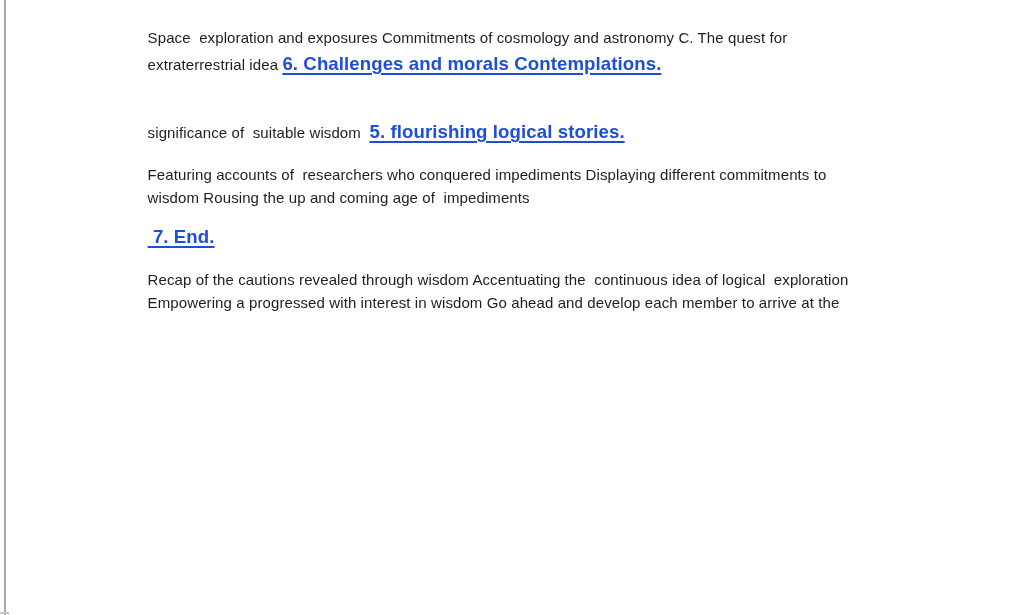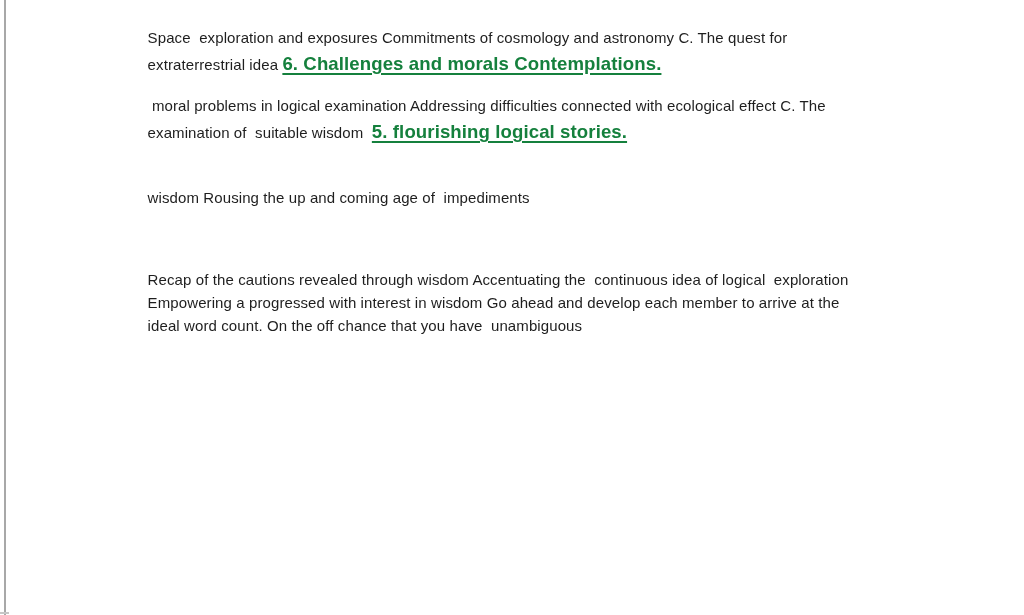--- a/index.html
+++ b/index.html
@@ -56,21 +56,21 @@
     letter-spacing: 0.1px;
   }
   .body-run {
     font-size: 15px;
     font-weight: 400;
     color: #1e1e1e;
   }
   .heading-run {
     font-size: 18.6px;
     font-weight: 700;
-    color: #15803d;
+    color: #1d4ed8;
     text-decoration: underline;
     text-decoration-thickness: 2px;
     text-underline-offset: 3px;
   }
 </style>
 </head>
 <body>
 
 <div class="screen">
 
@@ -81,40 +81,40 @@
   <div class="doc">
 
     <div class="tline" style="top:12px">
       <span class="body-run">Space  exploration and exposures Commitments of cosmology and astronomy C. The quest for</span>
     </div>
 
     <div class="tline" style="top:36px">
       <span class="body-run">extraterrestrial idea </span><span class="heading-run">6. Challenges and morals Contemplations.</span>
     </div>
 
-    <div class="tline" style="top:80px">
-      <span class="body-run"> moral problems in logical examination Addressing difficulties connected with ecological effect C. The</span>
+
+    <div class="tline" style="top:104px">
+      <span class="body-run">significance of  suitable wisdom  </span><span class="heading-run">5. flourishing logical stories.</span>
     </div>
 
-    <div class="tline" style="top:104px">
-      <span class="body-run">examination of  suitable wisdom  </span><span class="heading-run">5. flourishing logical stories.</span>
+    <div class="tline" style="top:149px">
+      <span class="body-run">Featuring accounts of  researchers who conquered impediments Displaying different commitments to</span>
     </div>
-
 
     <div class="tline" style="top:172px">
       <span class="body-run">wisdom Rousing the up and coming age of  impediments</span>
     </div>
 
+    <div class="tline" style="top:209px">
+      <span class="heading-run"> 7. End.</span>
+    </div>
 
     <div class="tline" style="top:254px">
       <span class="body-run">Recap of the cautions revealed through wisdom Accentuating the  continuous idea of logical  exploration</span>
     </div>
 
     <div class="tline" style="top:277px">
       <span class="body-run">Empowering a progressed with interest in wisdom Go ahead and develop each member to arrive at the</span>
     </div>
 
-    <div class="tline" style="top:300px">
-      <span class="body-run">ideal word count. On the off chance that you have  unambiguous</span>
-    </div>
 
   </div>
 </div>
 
 </body></html>

